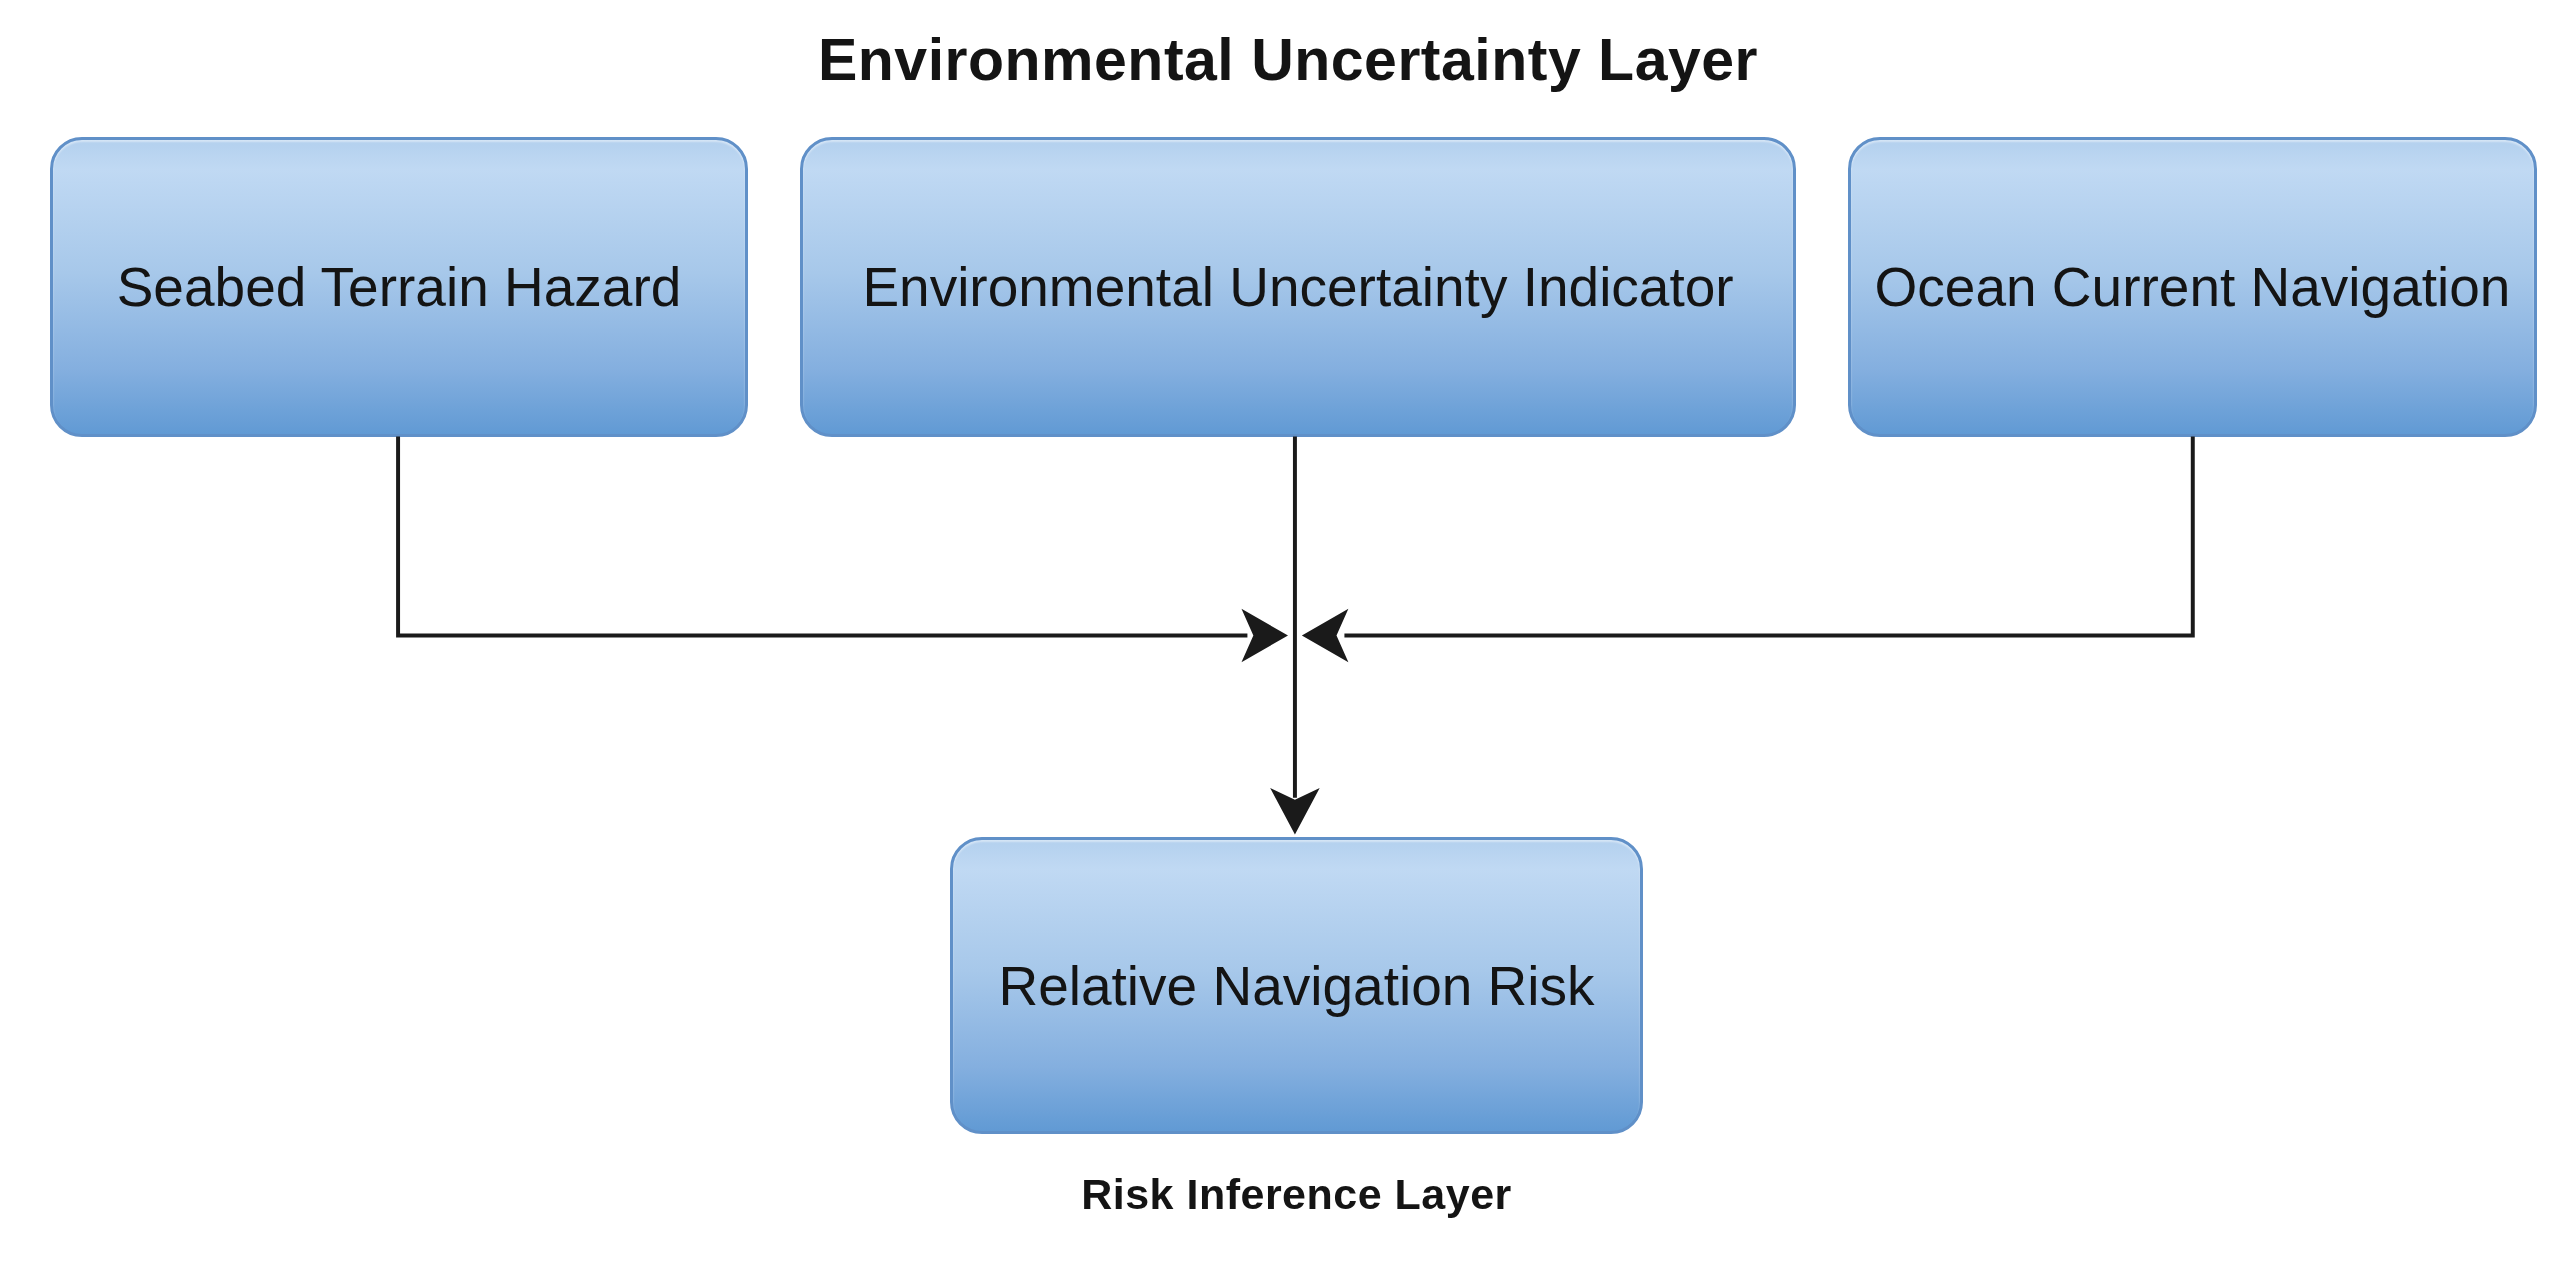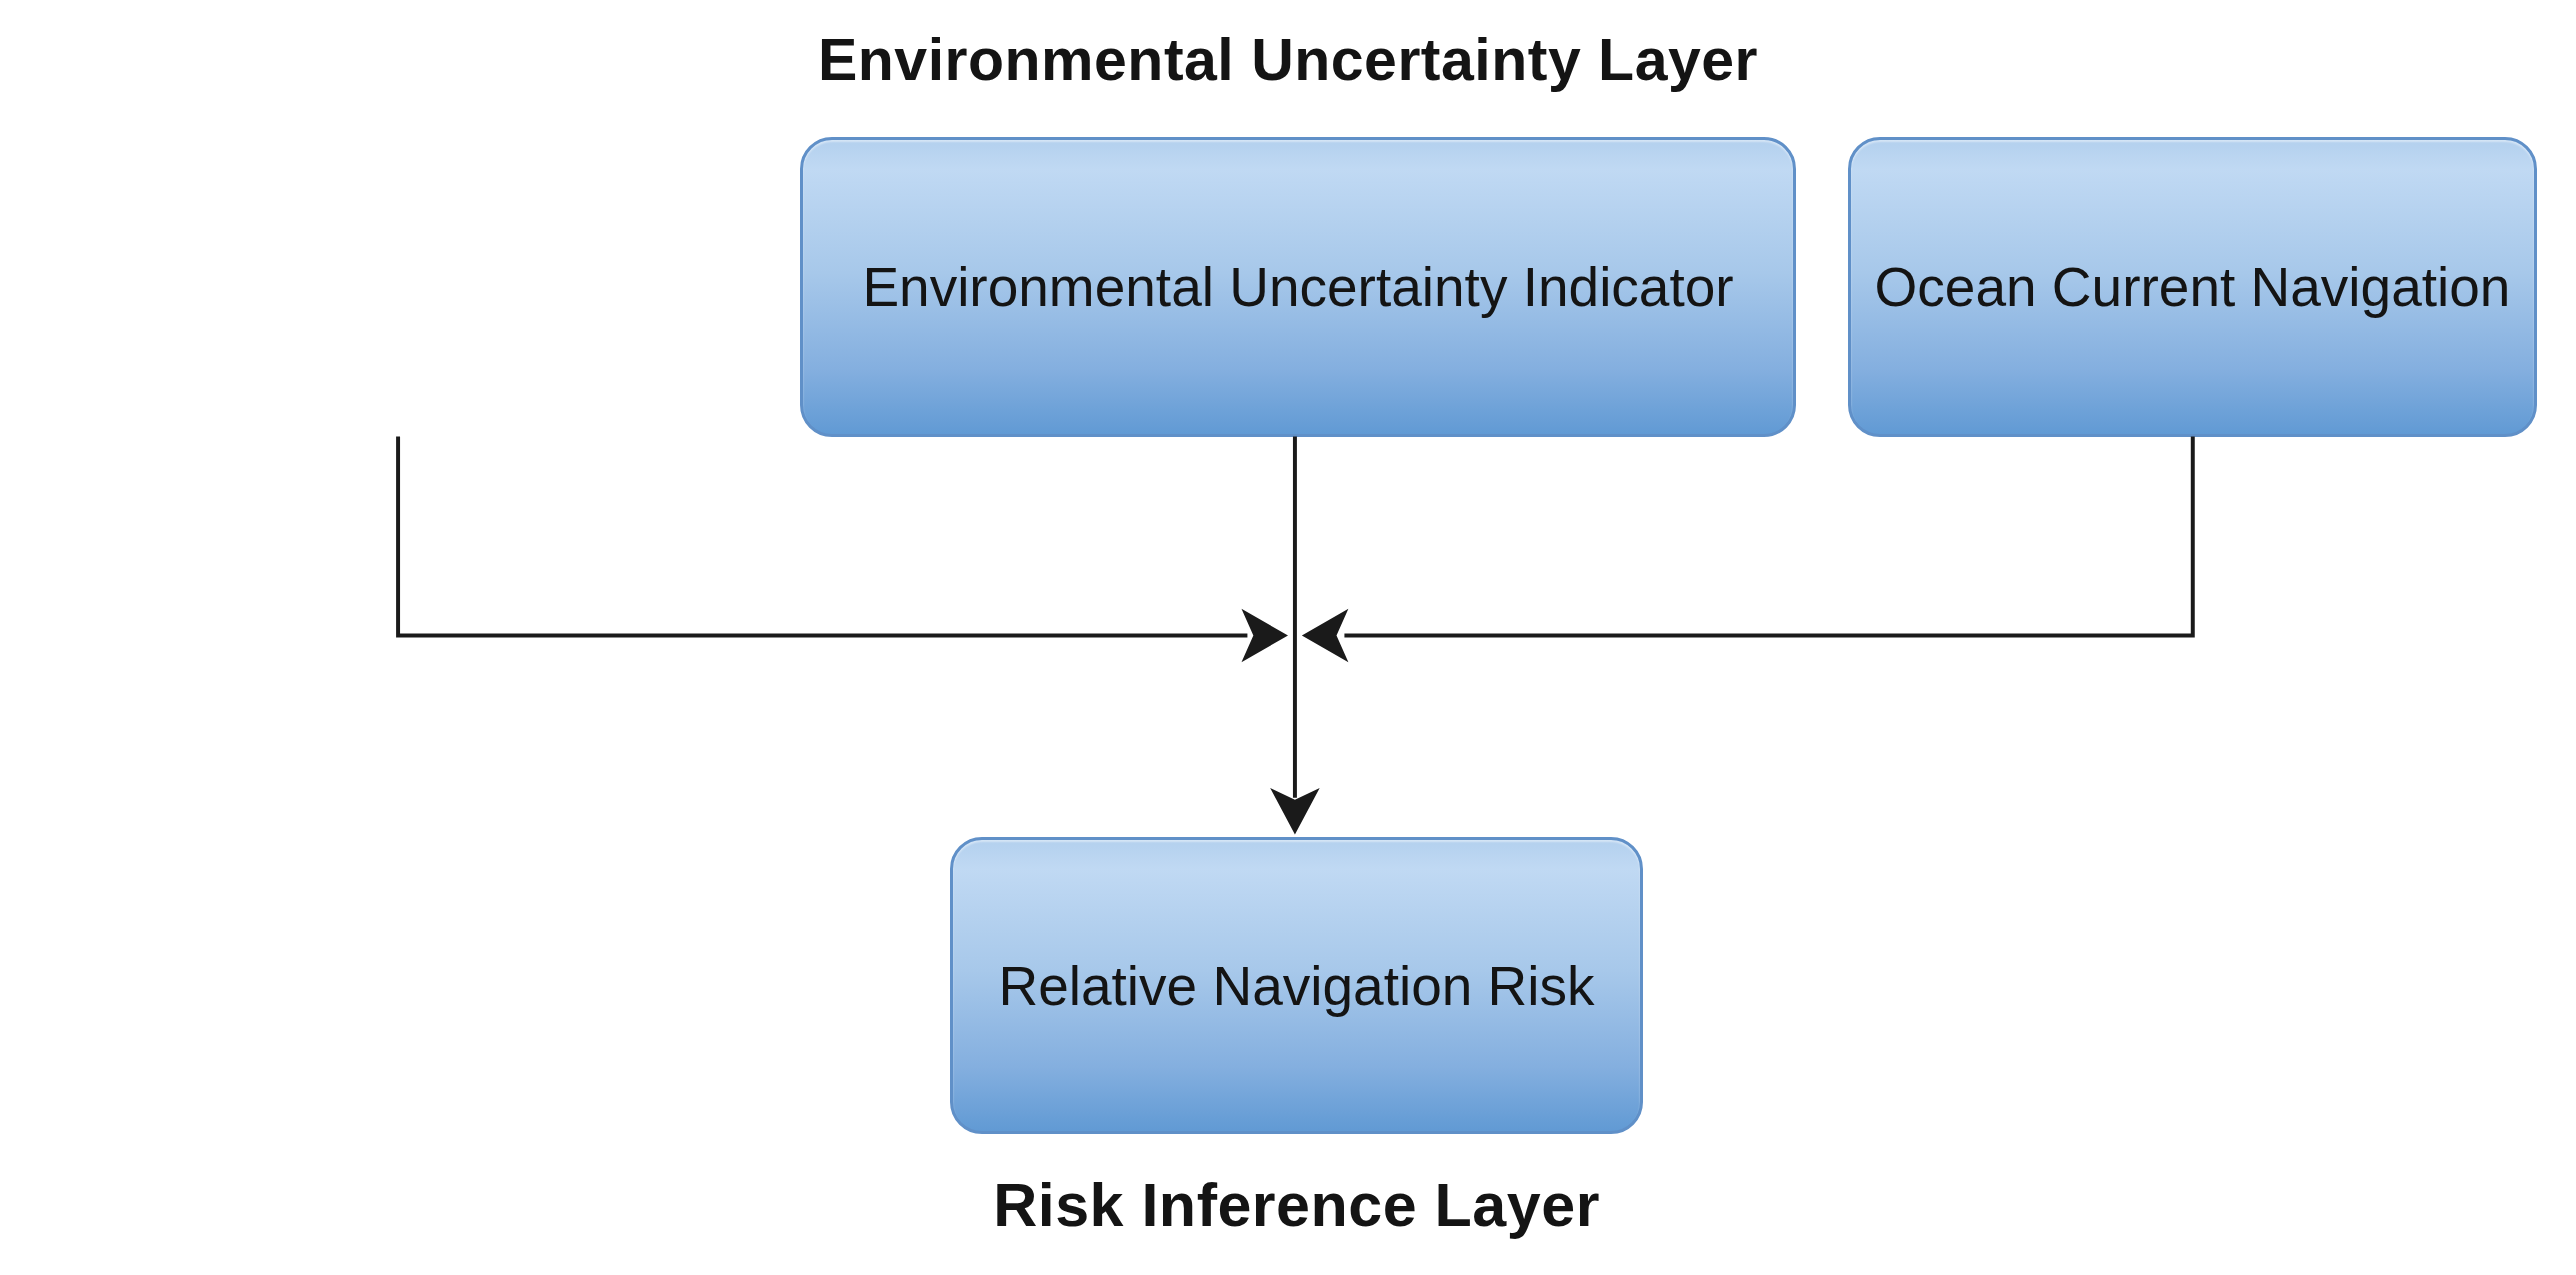--- a/index.html
+++ b/index.html
@@ -25,21 +25,21 @@
     color: #141414;
     letter-spacing: 0.5px;
     white-space: nowrap;
   }
   .layer-title.top { top: 26px; }
   .layer-title.bottom {
     top: 1170px;
     left: 950px;
     right: auto;
     width: 693px;
-    font-size: 61px;
+    font-size: 43px;
   }
   .node {
     position: absolute;
     box-sizing: border-box;
     display: flex;
     align-items: center;
     justify-content: center;
     border: 3px solid #6090c8;
     border-radius: 32px;
     background: linear-gradient(180deg, #b3d0ee 0%, #c0d9f3 10%, #a7c8ea 45%, #84afdf 78%, #619ad4 100%);
@@ -69,20 +69,23 @@
   }
   svg .head { fill: #1a1a1a; stroke: none; }
 </style>
 </head>
 <body>
 
 <div class="canvas">
 
   <div class="layer-title top">Environmental Uncertainty Layer</div>
 
+  <div class="node seabed">
+    <span class="node-label">Seabed Terrain Hazard</span>
+  </div>
 
   <div class="node uncertainty">
     <span class="node-label">Environmental Uncertainty Indicator</span>
   </div>
 
   <div class="node current">
     <span class="node-label">Ocean Current Navigation</span>
   </div>
 
   <svg class="connectors" viewBox="0 0 2602 1288">

